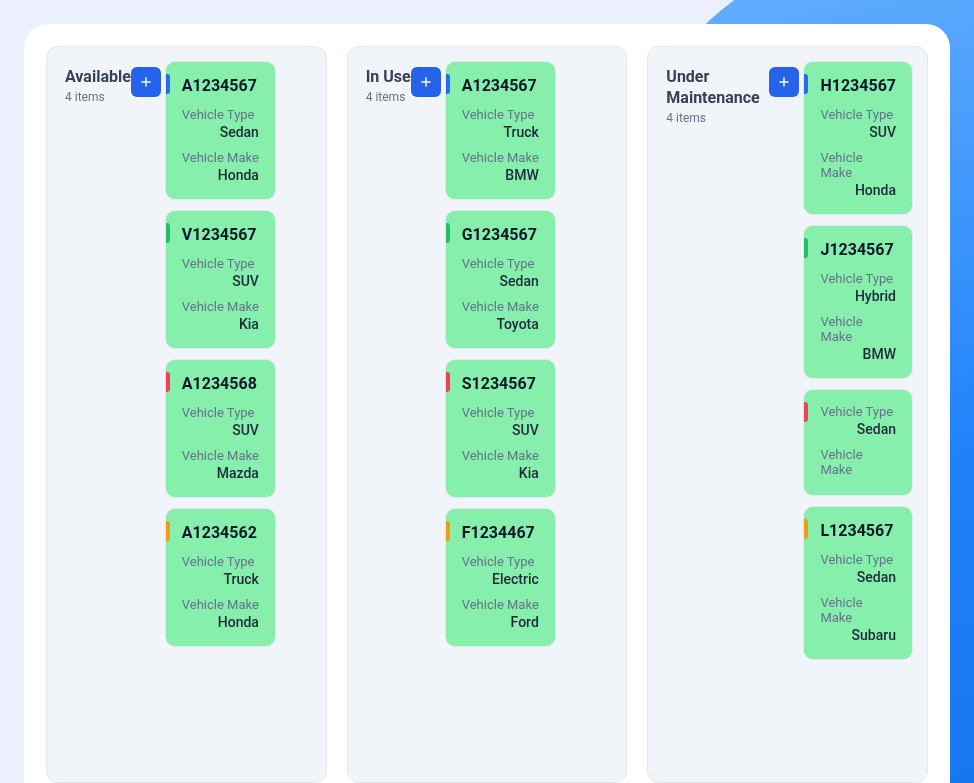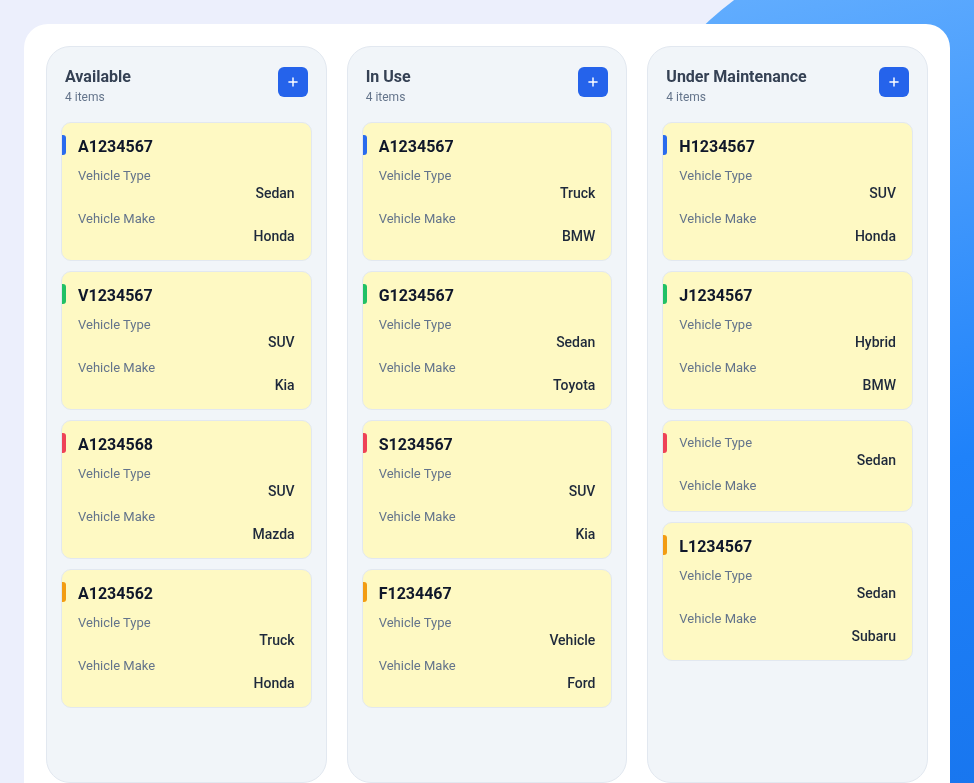--- a/index.html
+++ b/index.html
@@ -39,24 +39,24 @@
       padding: 22px 22px 0 22px;
       display: flex;
       gap: 20px;
       z-index: 1;
     }
 
     .column {
       flex: 1;
       background: #f1f5f9;
       border: 1px solid #e2e8f0;
-      border-radius: 24px;
+      border-radius: 12px;
       padding: 14px;
       display: flex;
-      flex-direction: column;
+      flex-direction: row;
       min-width: 0;
     }
 
     .col-header {
       display: flex;
       align-items: flex-start;
       justify-content: space-between;
       margin-bottom: 18px;
       padding: 6px 4px 0 4px;
     }
@@ -95,21 +95,21 @@
       stroke-width: 2.5;
     }
 
     .cards {
       display: flex;
       flex-direction: column;
       gap: 10px;
     }
 
     .card {
-      background: #fef9c3;
+      background: #86efac;
       border: 1px solid #e2e8f0;
       border-radius: 10px;
       padding: 14px 16px 16px 16px;
       position: relative;
       cursor: pointer;
     }
 
     .stripe {
       position: absolute;
       left: 0;
@@ -280,21 +280,21 @@
           <div class="field-label">Vehicle Make</div>
           <div class="field-value">Kia</div>
         </div>
       </div>
 
       <div class="card">
         <div class="stripe orange"></div>
         <div class="card-id">F1234467</div>
         <div class="field">
           <div class="field-label">Vehicle Type</div>
-          <div class="field-value">Vehicle</div>
+          <div class="field-value">Electric</div>
         </div>
         <div class="field">
           <div class="field-label">Vehicle Make</div>
           <div class="field-value">Ford</div>
         </div>
       </div>
     </div>
   </div>
 
   <div class="column">

